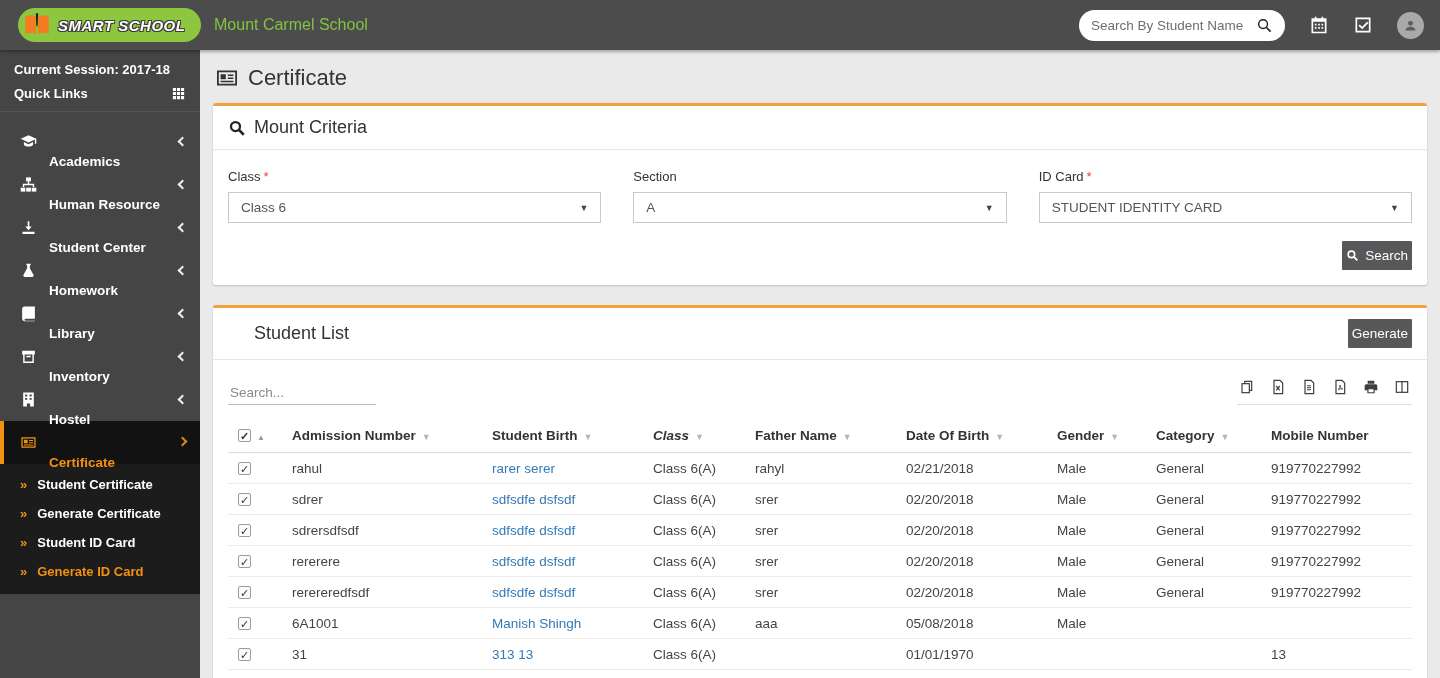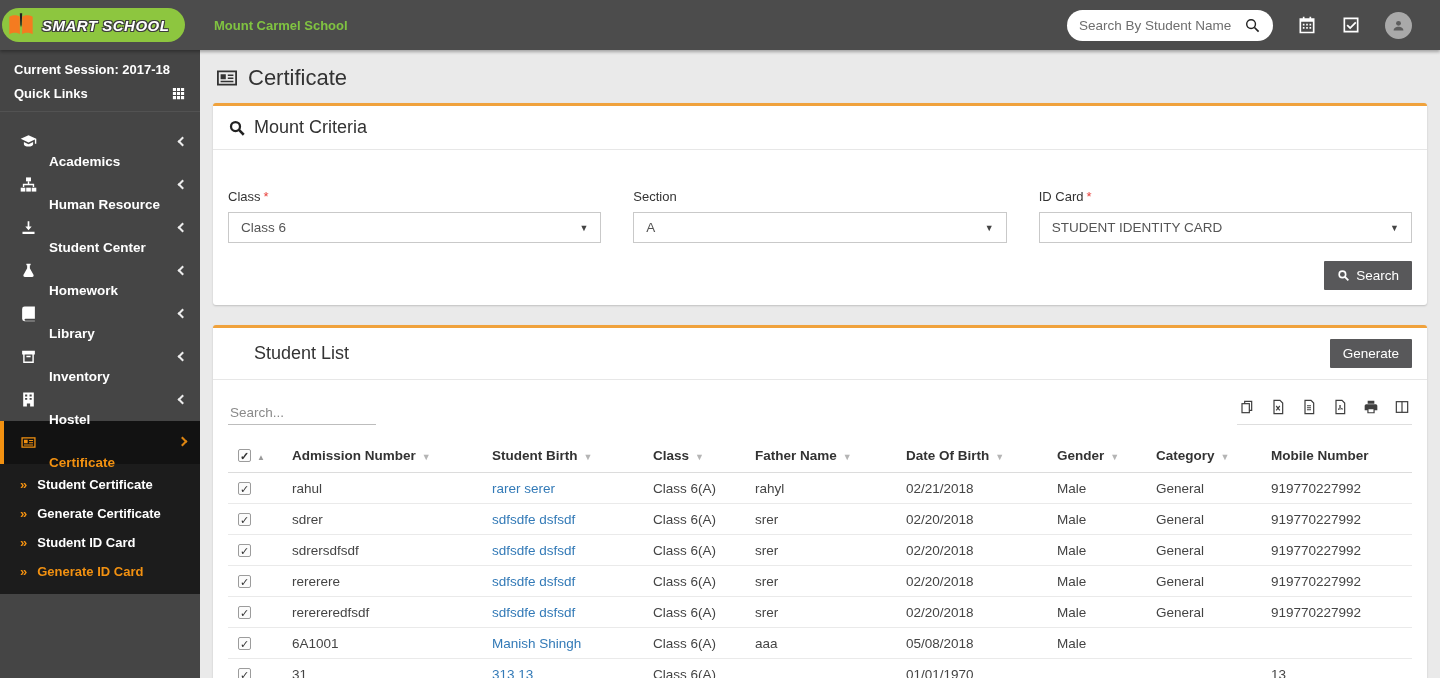--- a/index.html
+++ b/index.html
@@ -2,28 +2,28 @@
 <html><head>
 <meta charset="utf-8">
 <style>
   * { box-sizing: border-box; margin: 0; padding: 0; }
   html,body { width:1440px; height:678px; overflow:hidden; }
   body { font-family:"Liberation Sans", sans-serif; background:#eaeaea; color:#444; }
 
   
   .topbar { position:fixed; top:0; left:0; width:1440px; height:50px; background:#4c4c4c;
             display:flex; align-items:center; z-index:20; box-shadow:0 2px 3px rgba(0,0,0,.3); }
-  .logo-zone { width:200px; flex:0 0 200px; display:flex; align-items:center; padding-left:2px; }
+  .logo-zone { width:200px; flex:0 0 200px; display:flex; align-items:center; padding-left:18px; }
   .logo-pill { background:#8dc63f; border-radius:17px; height:34px; display:flex; align-items:center;
                padding:0 16px 0 4px; gap:6px; }
   .logo-book { width:30px; height:28px; }
   .logo-text { color:#fff; font-weight:bold; font-style:italic; font-size:15px; letter-spacing:.5px;
                text-shadow:1px 1px 0 #3c3c3c, -1px 1px 0 #3c3c3c, 1px -1px 0 #3c3c3c, -1px -1px 0 #3c3c3c; white-space:nowrap; }
-  .school-name { color:#80c341; font-weight:bold; font-size:13px; margin-left:14px; }
-  .topbar-right { margin-left:auto; display:flex; align-items:center; gap:24px; padding-right:28px; }
+  .school-name { color:#80c341; font-weight:normal; font-size:16px; margin-left:14px; }
+  .topbar-right { margin-left:auto; display:flex; align-items:center; gap:24px; padding-right:16px; }
   .hdr-search { background:#fff; border-radius:16px; height:31px; width:206px; display:flex; align-items:center; padding:0 12px; }
   .hdr-search input { border:none; outline:none; flex:1; font-size:13.5px; color:#555; font-family:inherit; min-width:0; }
   .hdr-search input::placeholder { color:#6e6e6e; }
   .hdr-search .ic { color:#222; width:17px; height:17px; }
   .top-ic { color:#fff; width:20px; height:20px; cursor:pointer; }
   .avatar { width:27px; height:27px; border-radius:50%; background:#a9a9a9; display:flex; align-items:center; justify-content:center; }
   .avatar .ic { width:13px; height:13px; color:#5d5d5d; }
   .ic svg { width:100%; height:100%; display:block; }
 
   
@@ -53,46 +53,46 @@
   .page-title .ic { width:24px; height:24px; color:#333; }
 
   .card { background:#fff; border-top:3px solid #f0a23c; border-radius:3px; box-shadow:0 1px 2px rgba(0,0,0,.18); margin-bottom:20px; }
   .card-header { display:flex; align-items:center; padding:11px 15px; border-bottom:1px solid #e7e7e7; }
   .card-title { display:flex; align-items:center; gap:8px; font-size:18px; color:#333; }
   .card-title .ic { width:18px; height:18px; color:#222; }
   .card-body { padding:15px; }
 
   .fields-row { display:flex; gap:32px; margin-top:4px; }
   .field { flex:1; }
-  .field label { display:block; font-size:13px; color:#333; margin-bottom:8px;margin-top:20px; }
+  .field label { display:block; font-size:13px; color:#333; margin-bottom:8px; }
   .req { color:#e8413c; margin-left:3px; }
   .selectbox { height:31px; border:1px solid #c9c9c9; background:#fff; display:flex; align-items:center;
                justify-content:space-between; padding:0 12px; font-size:13.5px; color:#555; cursor:pointer; }
   .selectbox .caret { font-size:9px; color:#444; }
   .btn { background:#58585a; color:#fff; border:none; border-radius:1px; font-size:13.5px; font-family:inherit;
-         padding:7px 13px; display:inline-flex; align-items:center; gap:6px; cursor:pointer; }
+         padding:7px 4px; display:inline-flex; align-items:center; gap:6px; cursor:pointer; }
   .btn .ic { width:13px; height:13px; }
   .criteria-actions { display:flex; justify-content:flex-end; margin-top:18px; }
 
   .toolbar { display:flex; justify-content:space-between; align-items:flex-end; margin-top:4px; }
   .list-search { width:148px; border:none; border-bottom:1px solid #bdbdbd; font-size:13.5px; color:#555;
                  padding:4px 2px; outline:none; font-family:inherit; }
   .list-search::placeholder { color:#8a8a8a; }
   .export-icons { display:flex; gap:15px; border-bottom:1px solid #dedede; padding:0 2px 9px 2px; }
   .export-icons .ic { width:16px; height:16px; color:#3f3f3f; cursor:pointer; }
 
   table.grid { width:100%; border-collapse:collapse; margin-top:14px; }
   .grid th { text-align:left; font-size:13.5px; color:#333; padding:9px 10px; border-bottom:1px solid #dcdcdc; white-space:nowrap; }
   .grid td { font-size:13.5px; color:#444; padding:7.5px 10px; border-bottom:1px solid #eaeaea; white-space:nowrap; }
   .grid th .sort { color:#b5b5b5; font-size:9px; margin-left:6px; }
   .grid th .sort-asc { color:#9a9a9a; font-size:8px; margin-left:6px; }
   .cb { display:inline-block; width:13px; height:13px; border:1px solid #9c9c9c; border-radius:2px; background:#fbfbfb;
         font-size:11px; line-height:12px; text-align:center; color:#333; cursor:pointer; }
   a.stu-link { color:#337ab7; text-decoration:none; cursor:pointer; }
-  .col-check { width:54px; } .col-0 { width:200px; } .col-1 { width:161px; } .col-2 { width:102px; }
+  .col-check { width:54px; } .col-0 { width:200px; } .col-1 { width:161px; } .col-2 { width:102px;font-style:italic; }
   .col-3 { width:151px; } .col-4 { width:151px; } .col-5 { width:99px; } .col-6 { width:115px; }
 </style>
 </head>
 <body>
 
 <div class="topbar">
   <div class="logo-zone">
     <div class="logo-pill">
       <span class="ic logo-book">
           <svg viewBox="0 0 24 24" fill="currentColor">

